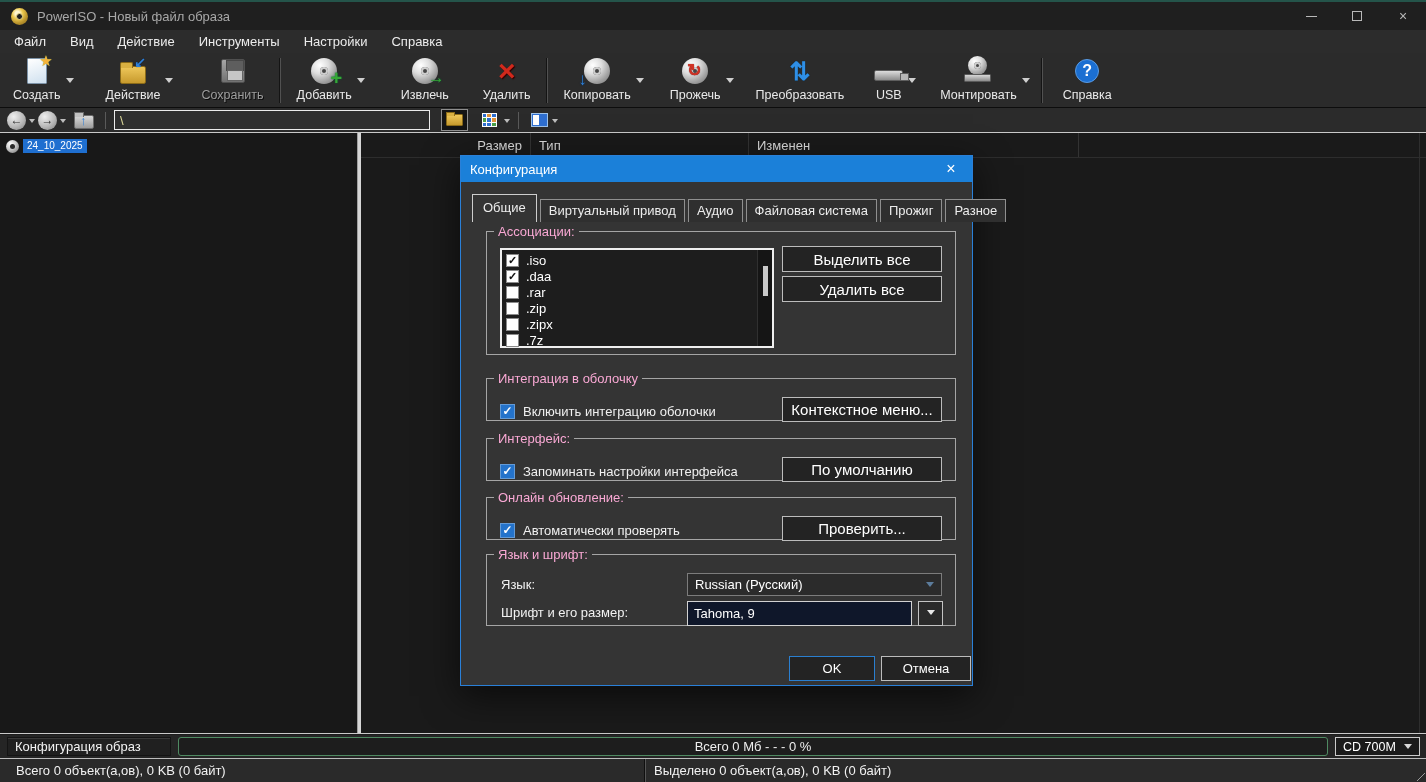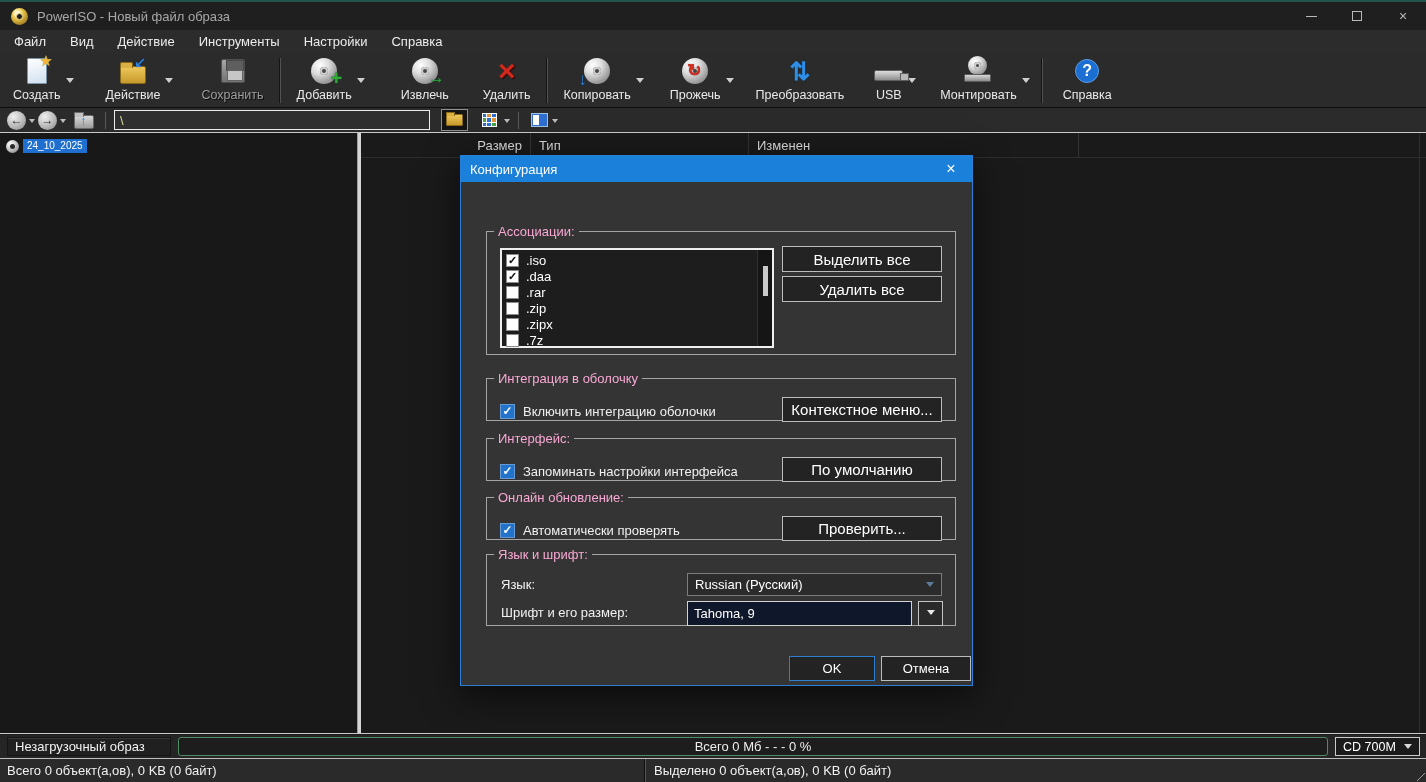--- a/index.html
+++ b/index.html
@@ -144,21 +144,21 @@
 
   
   .drivebar { position:absolute; left:0; right:0; top:735px; height:23px; background:#252525; display:flex; align-items:center; }
   .boot-label { margin-left:7px; width:164px; height:19px; background:#202020; border:1px solid #141414; box-shadow:inset 0 1px 0 #383838; color:#f2f2f2; font-size:13px; display:flex; align-items:center; padding-left:7px; white-space:nowrap; }
   .progress { flex:1; height:19px; margin:0 7px; border:1px solid #4f8a62; border-radius:3px; background:#1d1d1d; display:flex; align-items:center; justify-content:center; color:#ededed; font-size:13px; }
   .cap-combo { width:85px; height:19px; margin-right:6px; background:#1b1b1b; border:1px solid #cacaca; color:#ffffff; font-size:12.5px; display:flex; align-items:center; justify-content:center; gap:8px; }
   .cap-combo .car-down { margin-top:3px; border-top-color:#d8d8d8; }
 
   
   .statusbar { position:absolute; left:0; right:0; top:758px; height:24px; background:#2a2a2a; border-top:1px solid #bdbdbd; display:flex; color:#f2f2f2; font-size:13px; }
-  .status-cell { display:flex; align-items:center; padding-left:7px; }
+  .status-cell { display:flex; align-items:center; padding-left:16px; }
   .status-left { width:645px; border-right:1px solid #0f0f0f; box-shadow:1px 0 0 #555555; }
   .status-right { flex:1; padding-left:9px; }
   .grip { position:absolute; right:1px; bottom:1px; width:15px; height:15px;
     background:repeating-linear-gradient(135deg, transparent 0 3px, #9a9a9a 3px 4px, transparent 4px 6px);
     clip-path:polygon(100% 0, 100% 100%, 0 100%); }
 </style>
 </head>
 <body>
 
 <div class="window">
@@ -370,20 +370,28 @@
   </div>
 
   <div class="dialog">
     <div class="dlg-title">
       <span>Конфигурация</span>
       <span class="dlg-close">
           <span>×</span>
         </span>
     </div>
 
+    <div class="tabs">
+      <span class="tab active">Общие</span>
+      <span class="tab">Виртуальный привод</span>
+      <span class="tab">Аудио</span>
+      <span class="tab">Файловая система</span>
+      <span class="tab">Прожиг</span>
+      <span class="tab">Разное</span>
+    </div>
 
     <fieldset class="fs fs-assoc">
       <legend>Ассоциации:</legend>
       <div class="assoc-list">
         <div class="assoc-item">
           <span class="lcheck">✓</span>
           <span>.iso</span>
         </div>
         <div class="assoc-item">
           <span class="lcheck">✓</span>
@@ -452,21 +460,21 @@
       <div class="font-drop">
           <span class="car-down"></span>
         </div>
     </fieldset>
 
     <div class="dlg-ok">OK</div>
     <div class="dlg-cancel">Отмена</div>
   </div>
 
   <div class="drivebar">
-    <div class="boot-label">Незагрузочный образ</div>
+    <div class="boot-label">Конфигурация образ</div>
     <div class="progress">
       <span>Всего  0 Мб   - - -   0 %</span>
     </div>
     <div class="cap-combo">
       <span>CD 700M</span>
       <span class="car-down"></span>
     </div>
   </div>
 
   <div class="statusbar">

